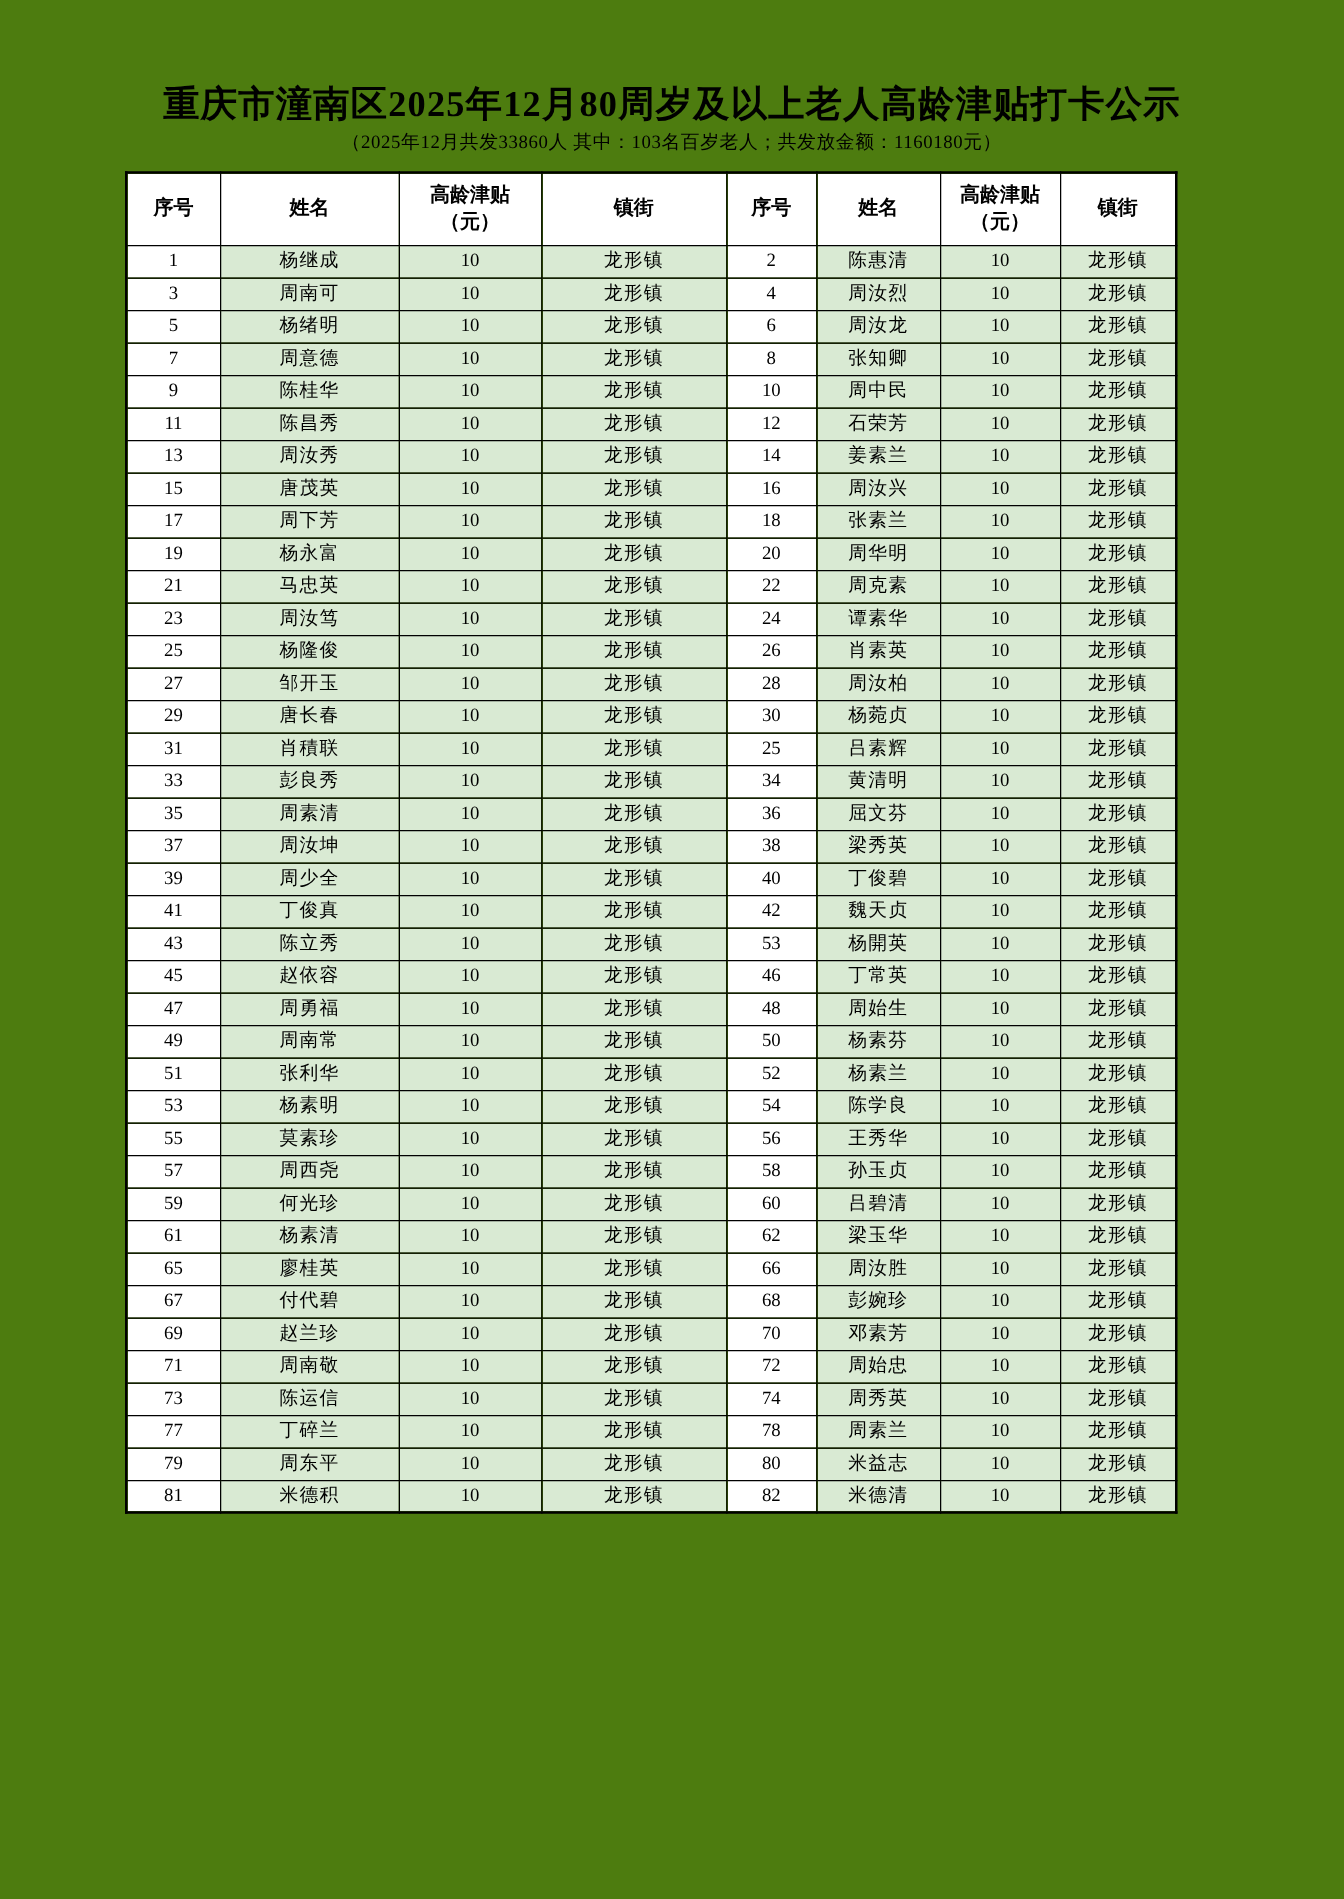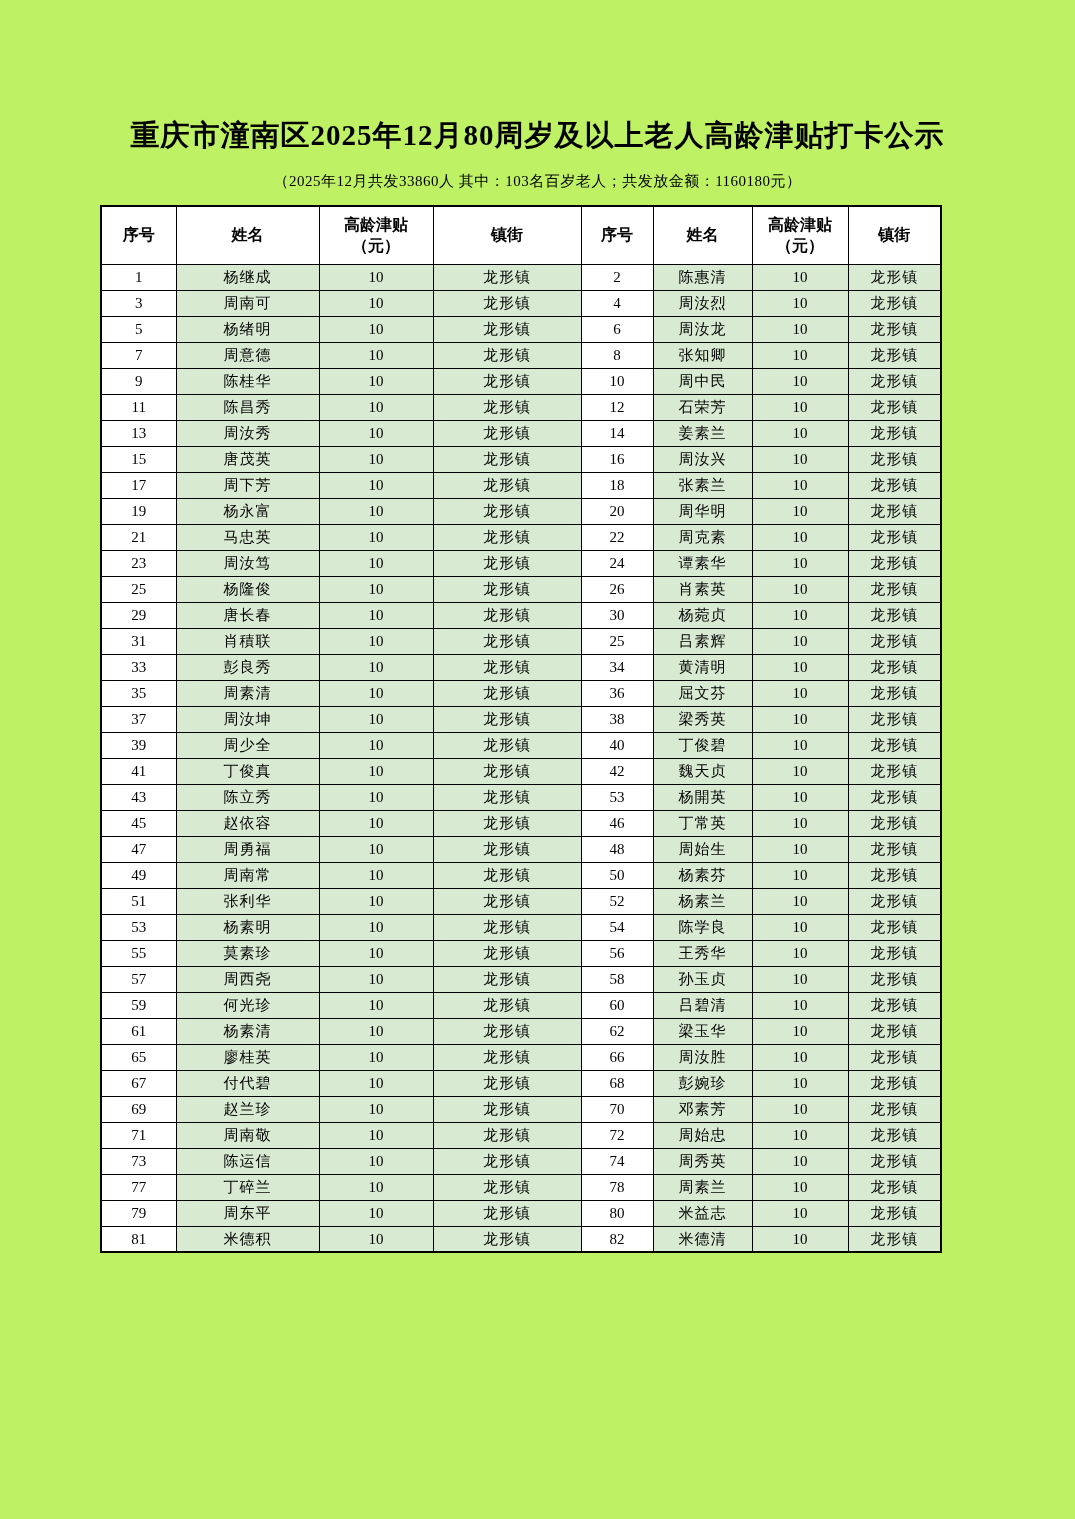--- a/index.html
+++ b/index.html
@@ -4,35 +4,34 @@
 <style>
   * { margin: 0; padding: 0; box-sizing: border-box; }
   html, body {
     background: #ffffff;
     font-family: "Liberation Serif", "DejaVu Serif", serif;
     color: #000000;
   }
   .page {
     width: 1075px;
     min-height: 1519px;
-    background: #bef264;
-    padding-top: 116px;
+    background: #4d7c0f;
+    padding-top: 64px;
     position: relative;
   }
   .title {
     text-align: center;
     font-size: 29px;
     font-weight: bold;
     letter-spacing: 1px;
     font-family: "Liberation Serif", "DejaVu Serif", serif;
   }
   .subtitle {
     text-align: center;
     font-size: 15px;
-    margin-top: 16px;
     letter-spacing: 0.5px;
   }
   .table-wrap {
     margin: 14px 0 0 100px;
     width: 756px;
   }
   table.subsidy-table {
     border-collapse: collapse;
     width: 840px;
     table-layout: fixed;
@@ -224,20 +223,30 @@
             <td class="num">25</td>
             <td class="name">杨隆俊</td>
             <td class="amt">10</td>
             <td class="town">龙形镇</td>
             <td class="num">26</td>
             <td class="name">肖素英</td>
             <td class="amt">10</td>
             <td class="town">龙形镇</td>
           </tr>
           <tr>
+            <td class="num">27</td>
+            <td class="name">邹开玉</td>
+            <td class="amt">10</td>
+            <td class="town">龙形镇</td>
+            <td class="num">28</td>
+            <td class="name">周汝柏</td>
+            <td class="amt">10</td>
+            <td class="town">龙形镇</td>
+          </tr>
+          <tr>
             <td class="num">29</td>
             <td class="name">唐长春</td>
             <td class="amt">10</td>
             <td class="town">龙形镇</td>
             <td class="num">30</td>
             <td class="name">杨菀贞</td>
             <td class="amt">10</td>
             <td class="town">龙形镇</td>
           </tr>
           <tr>

